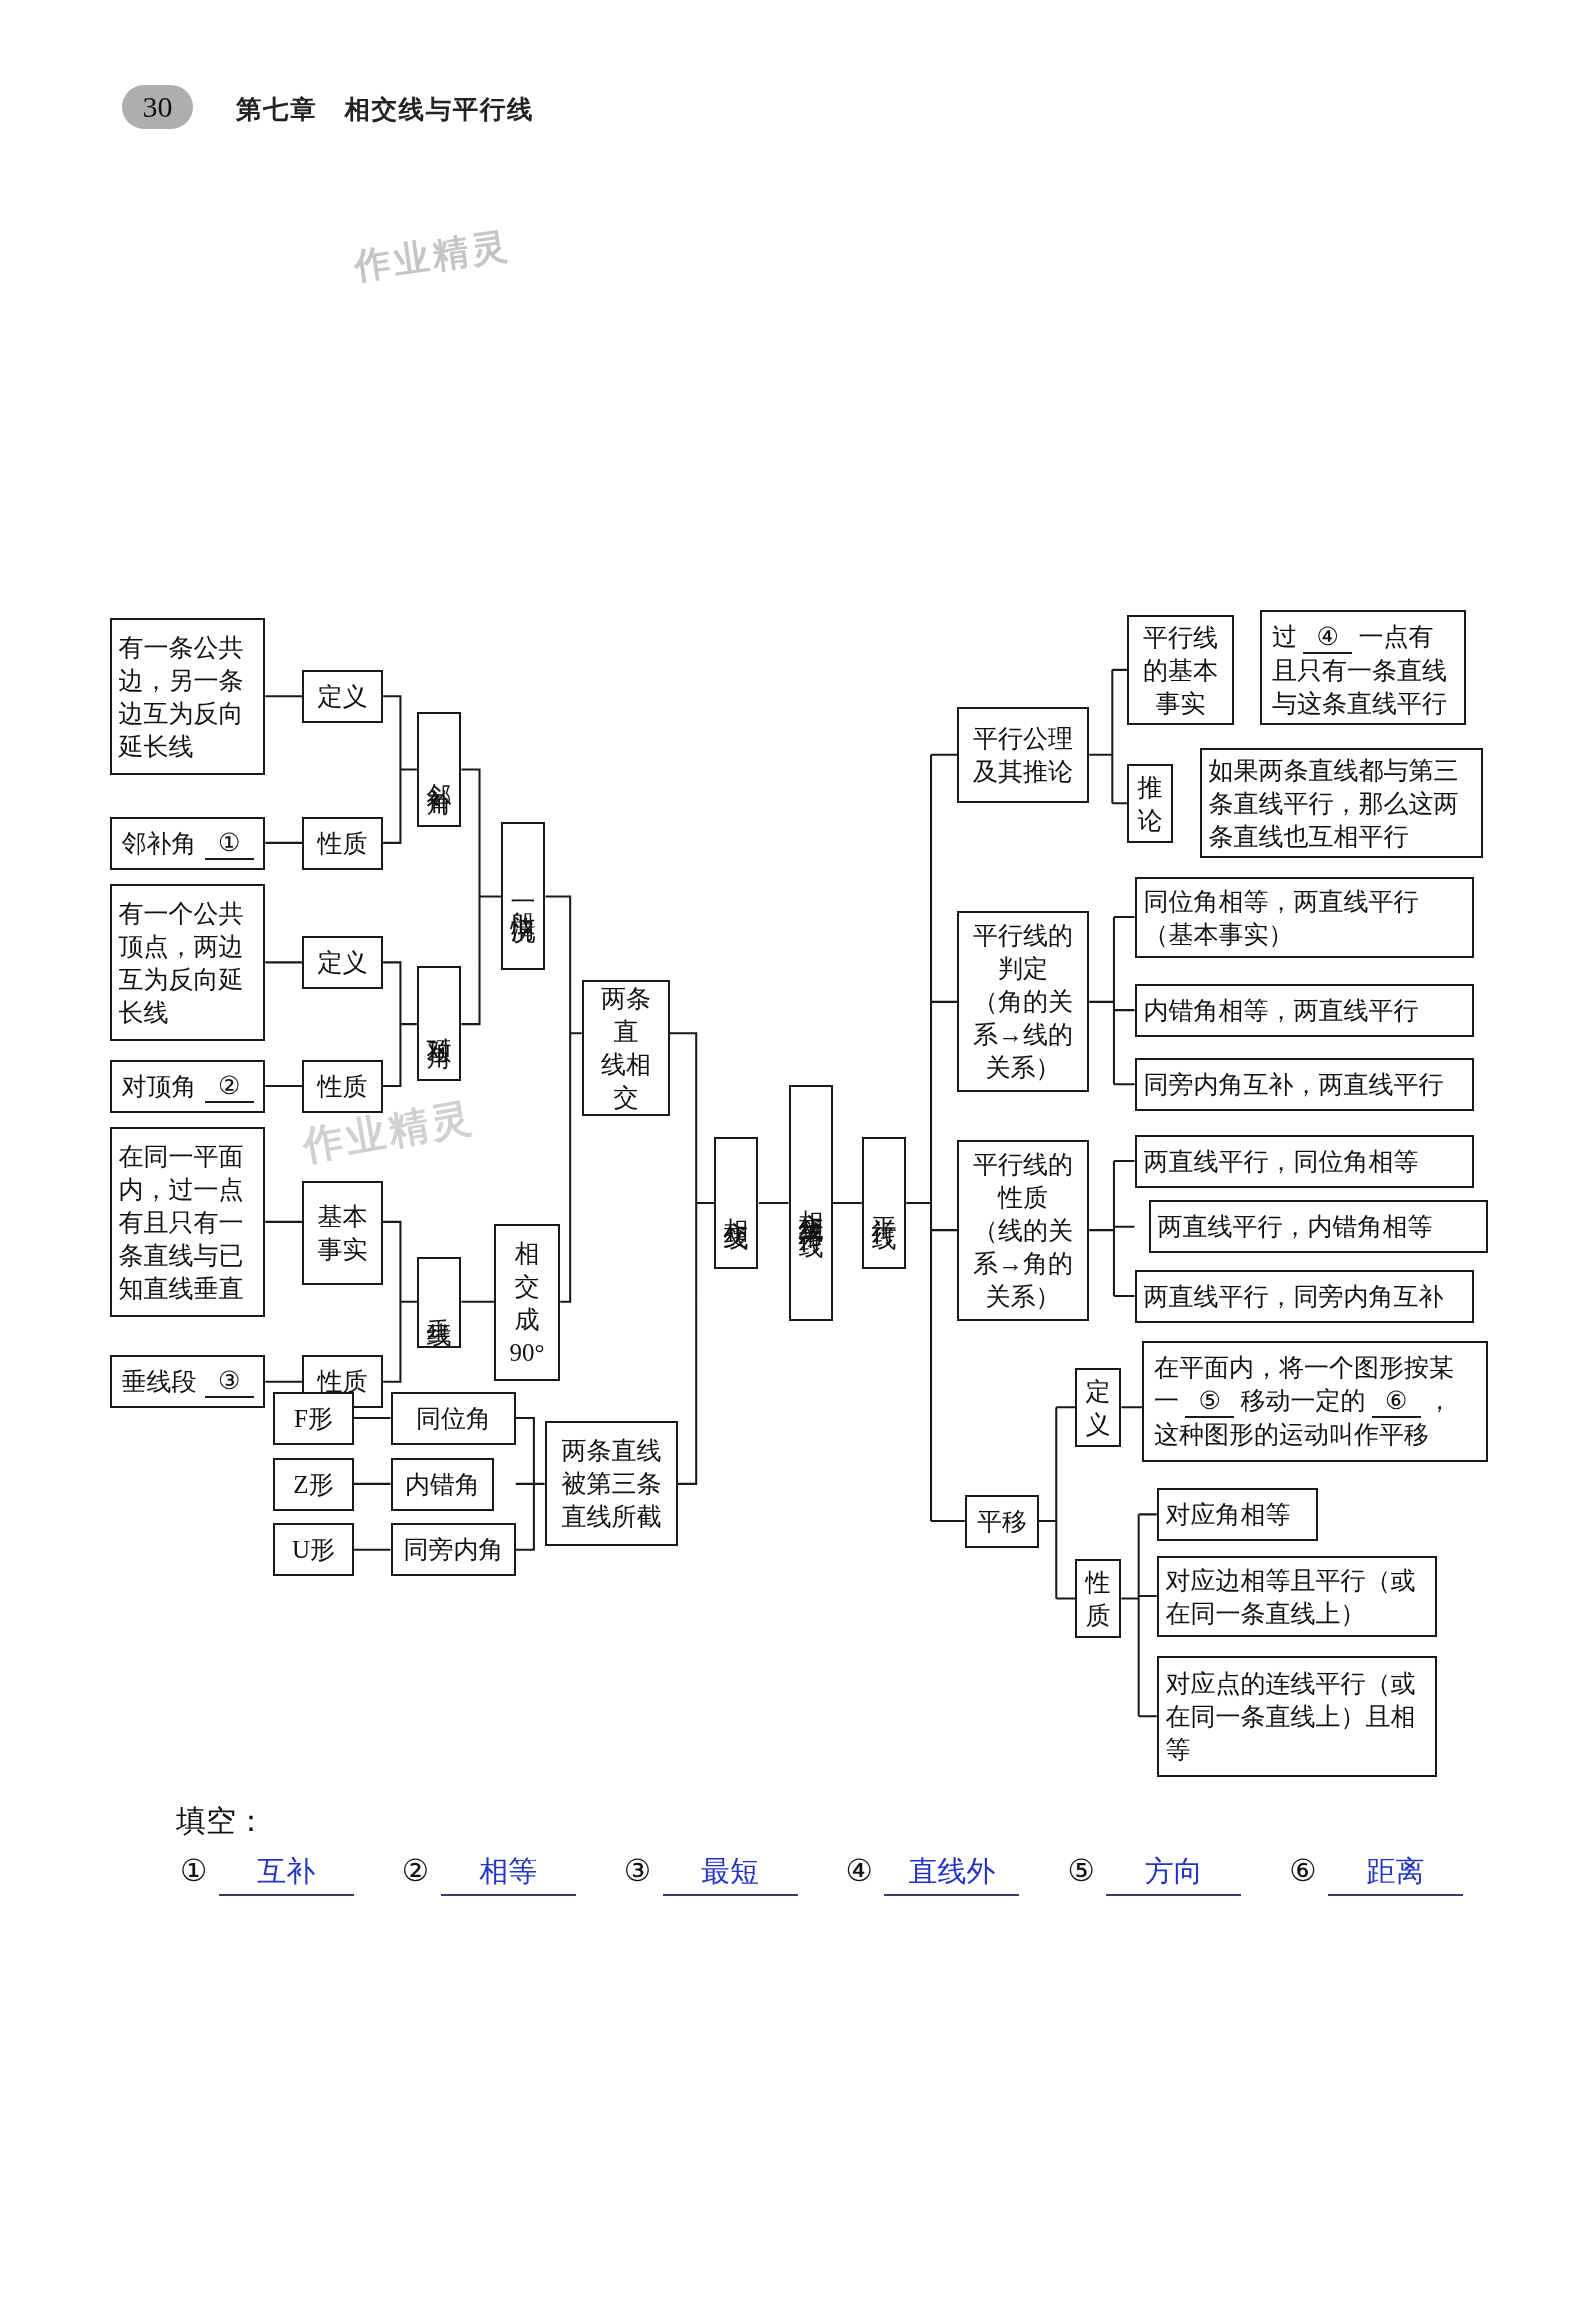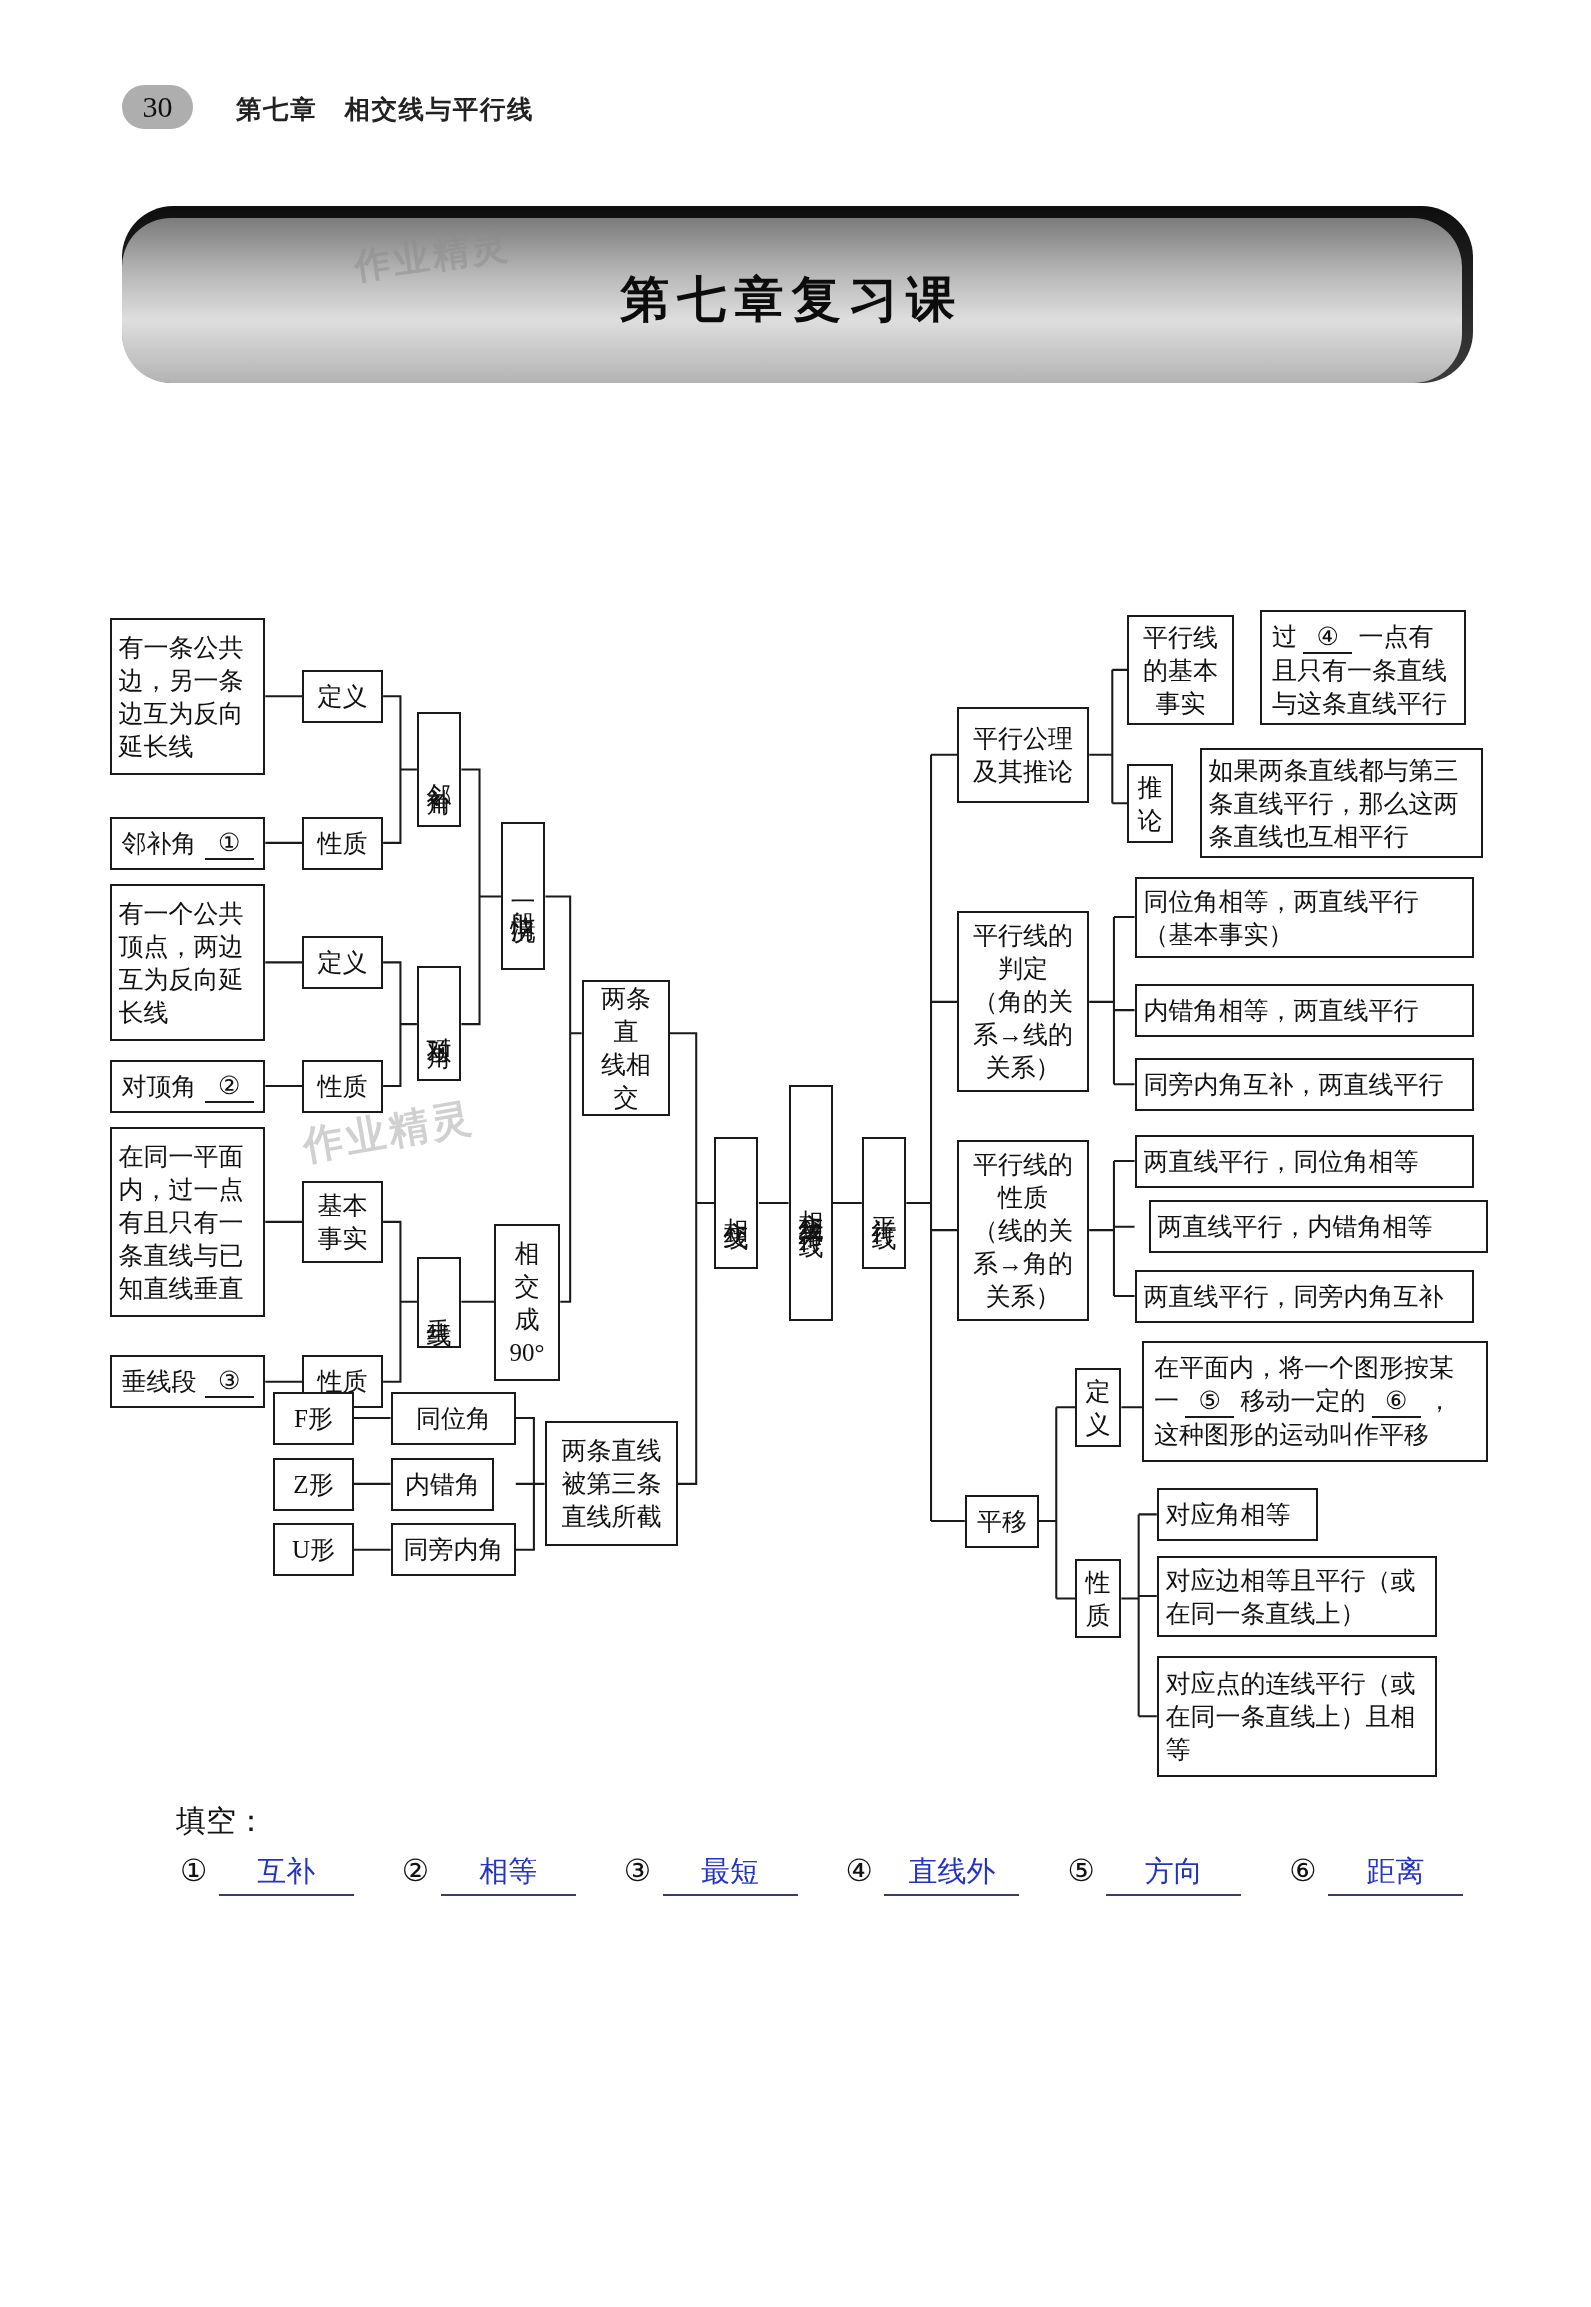--- a/index.html
+++ b/index.html
@@ -83,25 +83,20 @@
 </head>
 <body>
 
 <div class="page">
 
   <div class="page-pill">
     <span>30</span>
   </div>
   <div class="chapter-header">第七章　相交线与平行线</div>
 
-  <div class="banner-wrap">
-    <div class="banner-inner">
-      <div class="banner-title">第七章复习课</div>
-    </div>
-  </div>
   <div class="watermark wm1">作业精灵</div>
   <div class="watermark wm2">作业精灵</div>
 
 
   <svg class="connectors" width="1591" height="2307" viewBox="0 0 1931 2800">
     <path fill="none" stroke="#1a1a1a" stroke-width="2.5" d="
       M322 845 H367 M322 1023 H367 M322 1168 H367 M322 1318 H367 M322 1483 H367 M322 1677 H367
       M465 845 H486 V1023 H465 M486 934 H506
       M465 1168 H486 V1318 H465 M486 1243 H506
       M465 1483 H486 V1677 H465 M486 1580 H506
@@ -137,21 +132,21 @@
     <div class="node para" style="left:110px;top:1127px;width:155px;height:190px;">在同一平面内，过一点有且只有一条直线与已知直线垂直</div>
     <div class="node inline-blank-row" style="left:110px;top:1355px;width:155px;height:53px;">
       <span>垂线段</span>
       <span class="blank">③</span>
     </div>
 
     <div class="node" style="left:302px;top:670px;width:81px;height:53px;">定义</div>
     <div class="node" style="left:302px;top:817px;width:81px;height:53px;">性质</div>
     <div class="node" style="left:302px;top:936px;width:81px;height:53px;">定义</div>
     <div class="node" style="left:302px;top:1060px;width:81px;height:53px;">性质</div>
-    <div class="node" style="left:302px;top:1181px;width:81px;height:82px;">基本事实</div>
+    <div class="node" style="left:302px;top:1181px;width:81px;height:104px;">基本事实</div>
     <div class="node" style="left:302px;top:1355px;width:81px;height:53px;">性质</div>
 
     <div class="node vert" style="left:417px;top:712px;width:44px;height:115px;">邻补角</div>
     <div class="node vert" style="left:417px;top:966px;width:44px;height:115px;">对顶角</div>
     <div class="node vert" style="left:417px;top:1257px;width:44px;height:91px;">垂线</div>
 
     <div class="node vert" style="left:501px;top:822px;width:44px;height:148px;">一般情况</div>
     <div class="node" style="left:494px;top:1224px;width:66px;height:157px;">相
 交
 成

